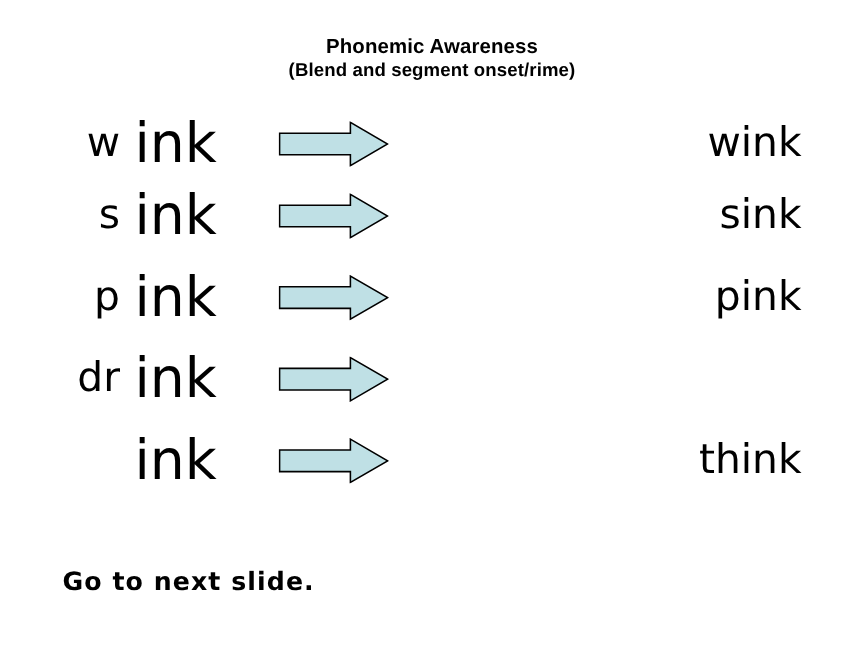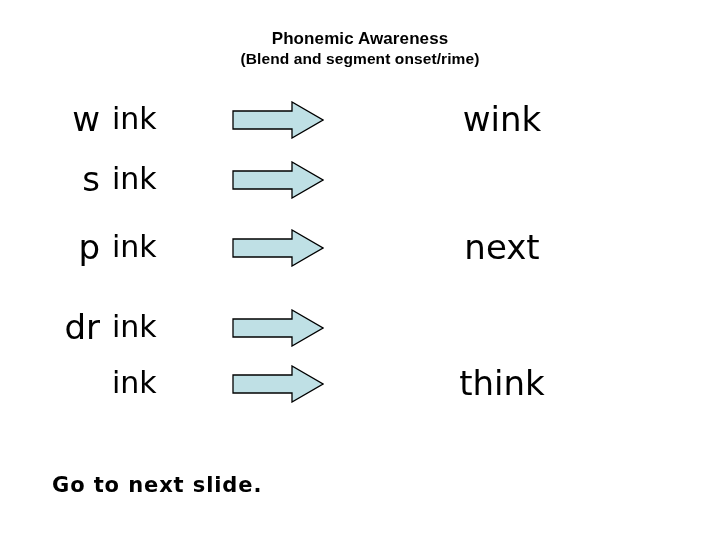--- a/index.html
+++ b/index.html
@@ -80,29 +80,29 @@
     text-align: right;
     font-size: 34px;
     line-height: 46px;
   }
 
   
   .rime {
     left: 112px;
     width: 96px;
     text-align: left;
-    font-size: 30px;
+    font-size: 46px;
     line-height: 46px;
   }
 
   
   .blend {
-    left: 352px;
+    left: 368px;
     width: 300px;
-    text-align: center;
+    text-align: right;
     font-size: 34px;
     line-height: 46px;
   }
 
   
   .arrow {
     position: absolute;
     left: 232px;
     width: 92px;
     height: 38px;
@@ -148,32 +148,33 @@
     <span class="blend">wink</span>
   </div>
       <div class="row" style="top: 60px;">
     <span class="onset">s</span>
     <span class="rime">ink</span>
     <span class="arrow" style="top: 5px;">
       <svg viewBox="0 0 92 38" xmlns="http://www.w3.org/2000/svg" preserveAspectRatio="none">
         <polygon class="arrow-shape" points="1,10 60,10 60,1 91,19 60,37 60,28 1,28" stroke-width="1.3" stroke-linejoin="miter" fill="#bfe0e5" stroke="#000000"></polygon>
       </svg>
     </span>
+    <span class="blend">sink</span>
   </div>
       <div class="row" style="top: 128px;">
     <span class="onset">p</span>
     <span class="rime">ink</span>
     <span class="arrow" style="top: 5px;">
       <svg viewBox="0 0 92 38" xmlns="http://www.w3.org/2000/svg" preserveAspectRatio="none">
         <polygon class="arrow-shape" points="1,10 60,10 60,1 91,19 60,37 60,28 1,28" stroke-width="1.3" stroke-linejoin="miter" fill="#bfe0e5" stroke="#000000"></polygon>
       </svg>
     </span>
-    <span class="blend">next</span>
+    <span class="blend">pink</span>
   </div>
-      <div class="row" style="top: 196px; margin-top: 12px;">
+      <div class="row" style="top: 196px;">
     <span class="onset">dr</span>
     <span class="rime">ink</span>
     <span class="arrow" style="top: 5px;">
       <svg viewBox="0 0 92 38" xmlns="http://www.w3.org/2000/svg" preserveAspectRatio="none">
         <polygon class="arrow-shape" points="1,10 60,10 60,1 91,19 60,37 60,28 1,28" stroke-width="1.3" stroke-linejoin="miter" fill="#bfe0e5" stroke="#000000"></polygon>
       </svg>
     </span>
   </div>
       <div class="row" style="top: 264px;">
     <span class="rime">ink</span>

